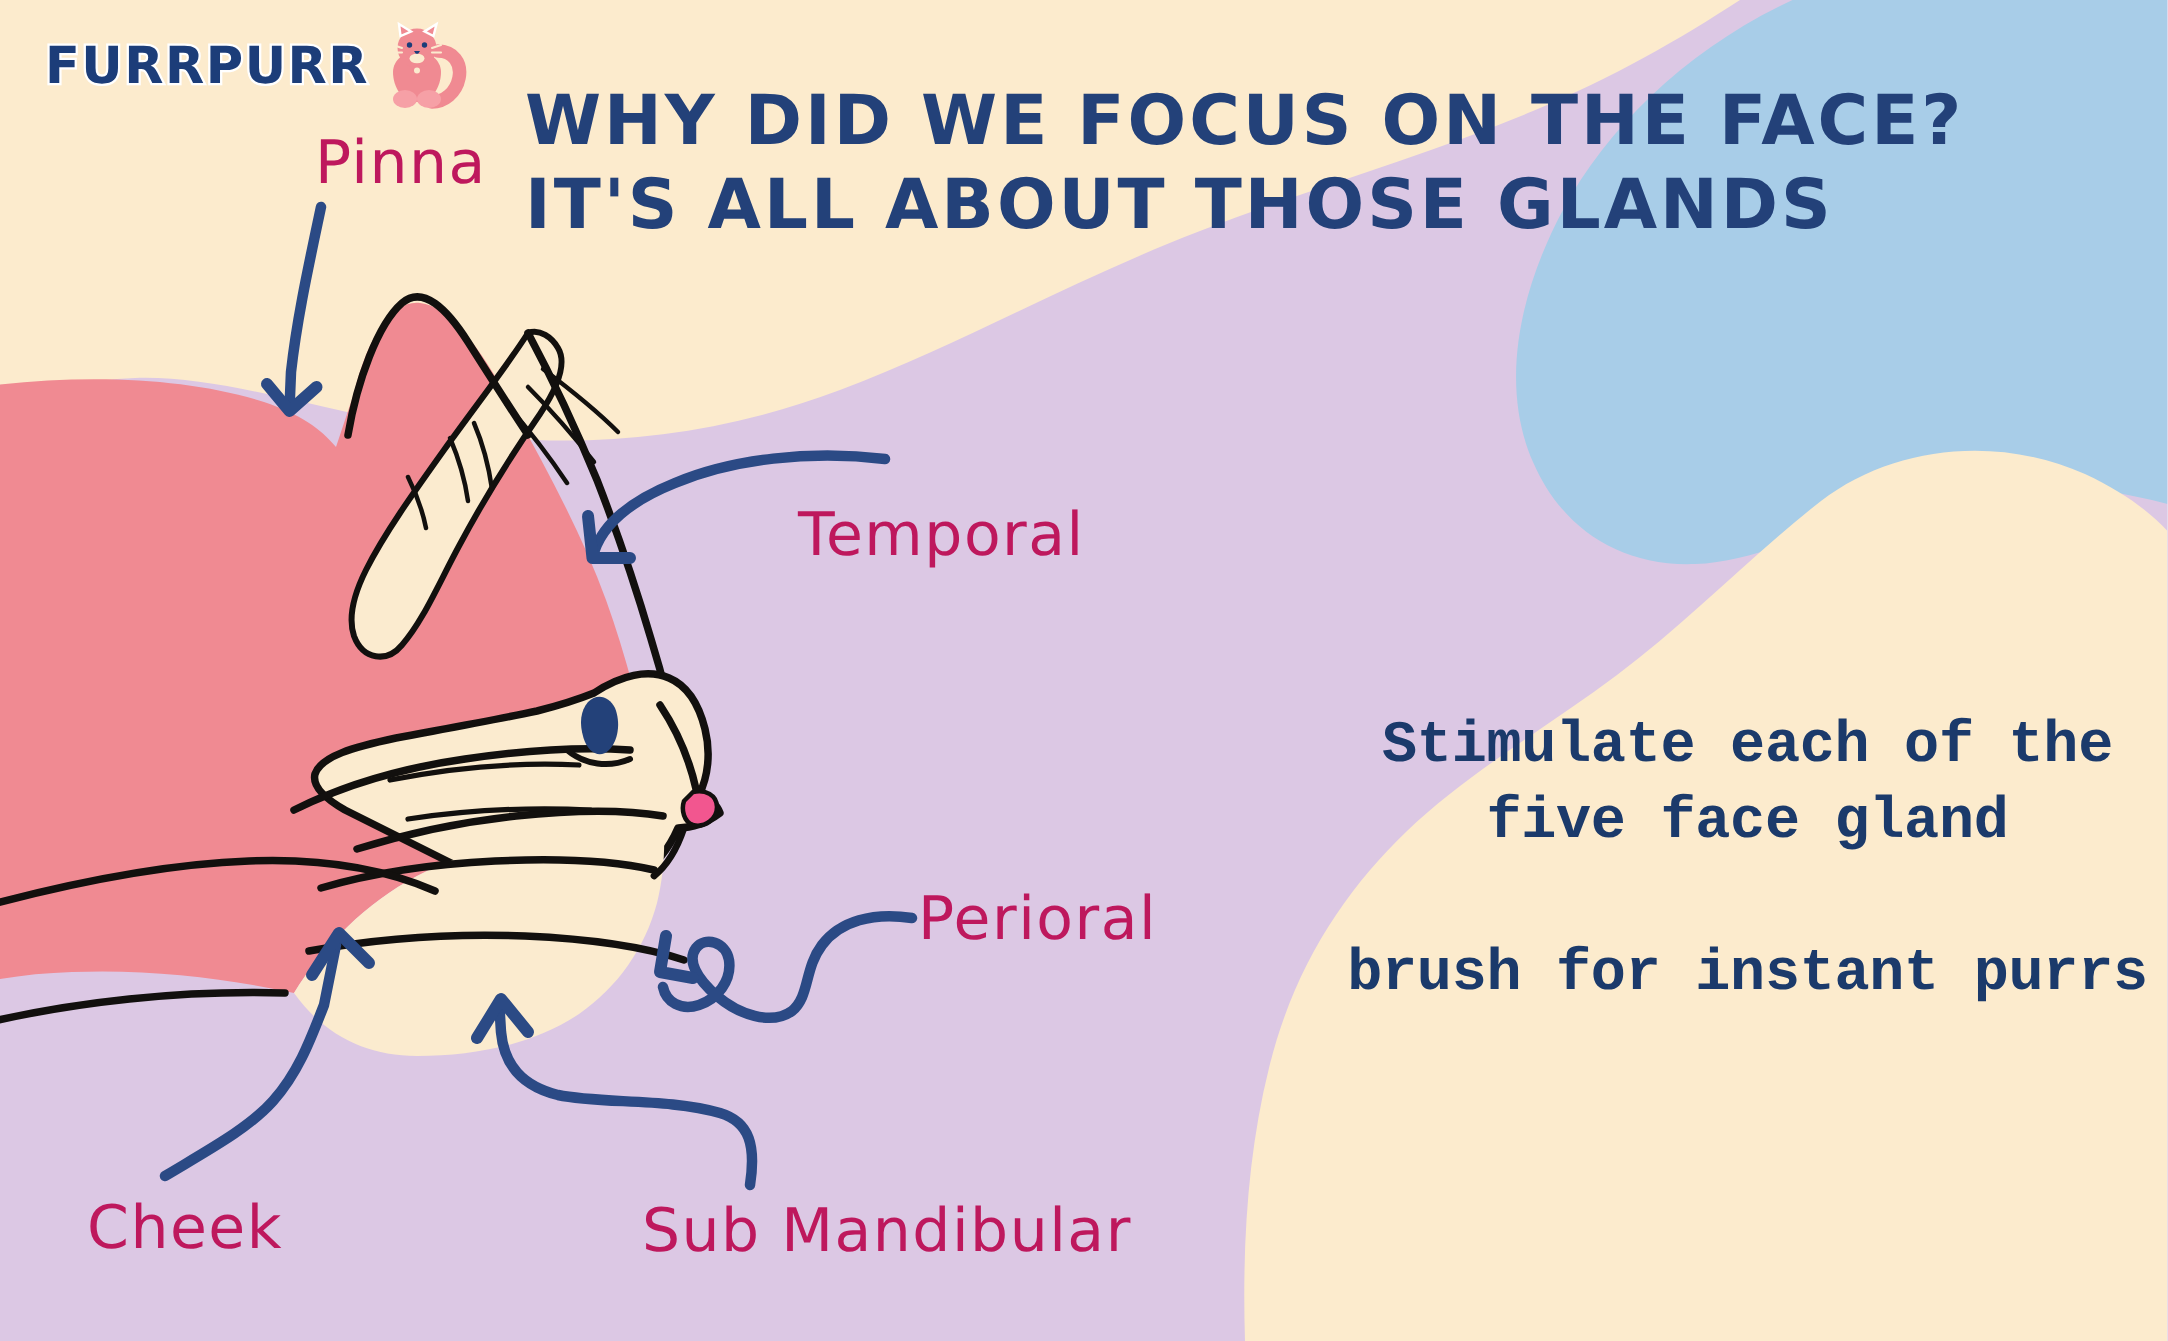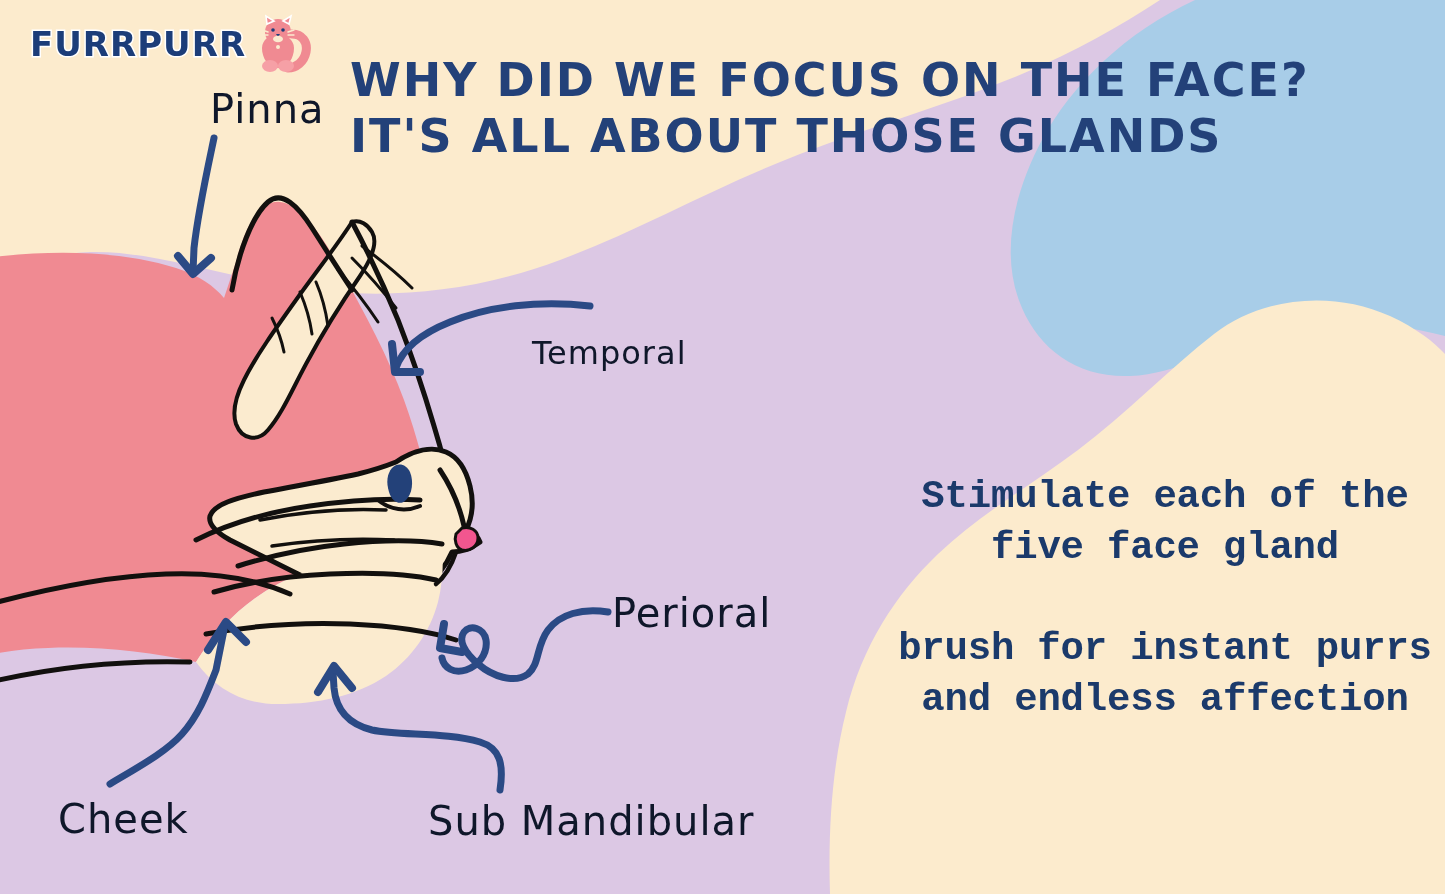--- a/index.html
+++ b/index.html
@@ -58,28 +58,28 @@
     font-size: 46px;
     line-height: 1.22;
     letter-spacing: 2.0px;
   }
   .headline .line { display: block; white-space: nowrap; }
 
   
   .gland-label {
     position: absolute;
     z-index: 5;
-    color: #0f172a;
+    color: #be185d;
     font-family: "DejaVu Sans", sans-serif;
     font-weight: 400;
     white-space: nowrap;
     letter-spacing: 1px;
   }
   .lbl-pinna      { left: 210px; top:  86px; font-size: 40px; }
-  .lbl-temporal   { left: 532px; top: 334px; font-size: 32px; }
+  .lbl-temporal   { left: 532px; top: 334px; font-size: 40px; }
   .lbl-perioral   { left: 612px; top: 590px; font-size: 40px; }
   .lbl-cheek      { left:  22px; top: 796px; font-size: 40px; margin-left: 36px; }
   .lbl-submand    { left: 428px; top: 798px; font-size: 40px; }
 
   
   .body-copy {
     position: absolute;
     left: 895px; top: 472px;
     width: 540px;
     z-index: 5;
@@ -319,16 +319,16 @@
   <div class="gland-label lbl-temporal">Temporal</div>
   <div class="gland-label lbl-perioral">Perioral</div>
   <div class="gland-label lbl-cheek">Cheek</div>
   <div class="gland-label lbl-submand">Sub Mandibular</div>
 
   <div class="body-copy">
     <span>Stimulate each of the</span><br>
     <span>five face gland</span><br>
     <br>
     <span>brush for instant purrs</span><br>
-    <span>and endless affection</span><br>
+    <br>
   </div>
 
 </div>
 
 </body></html>

